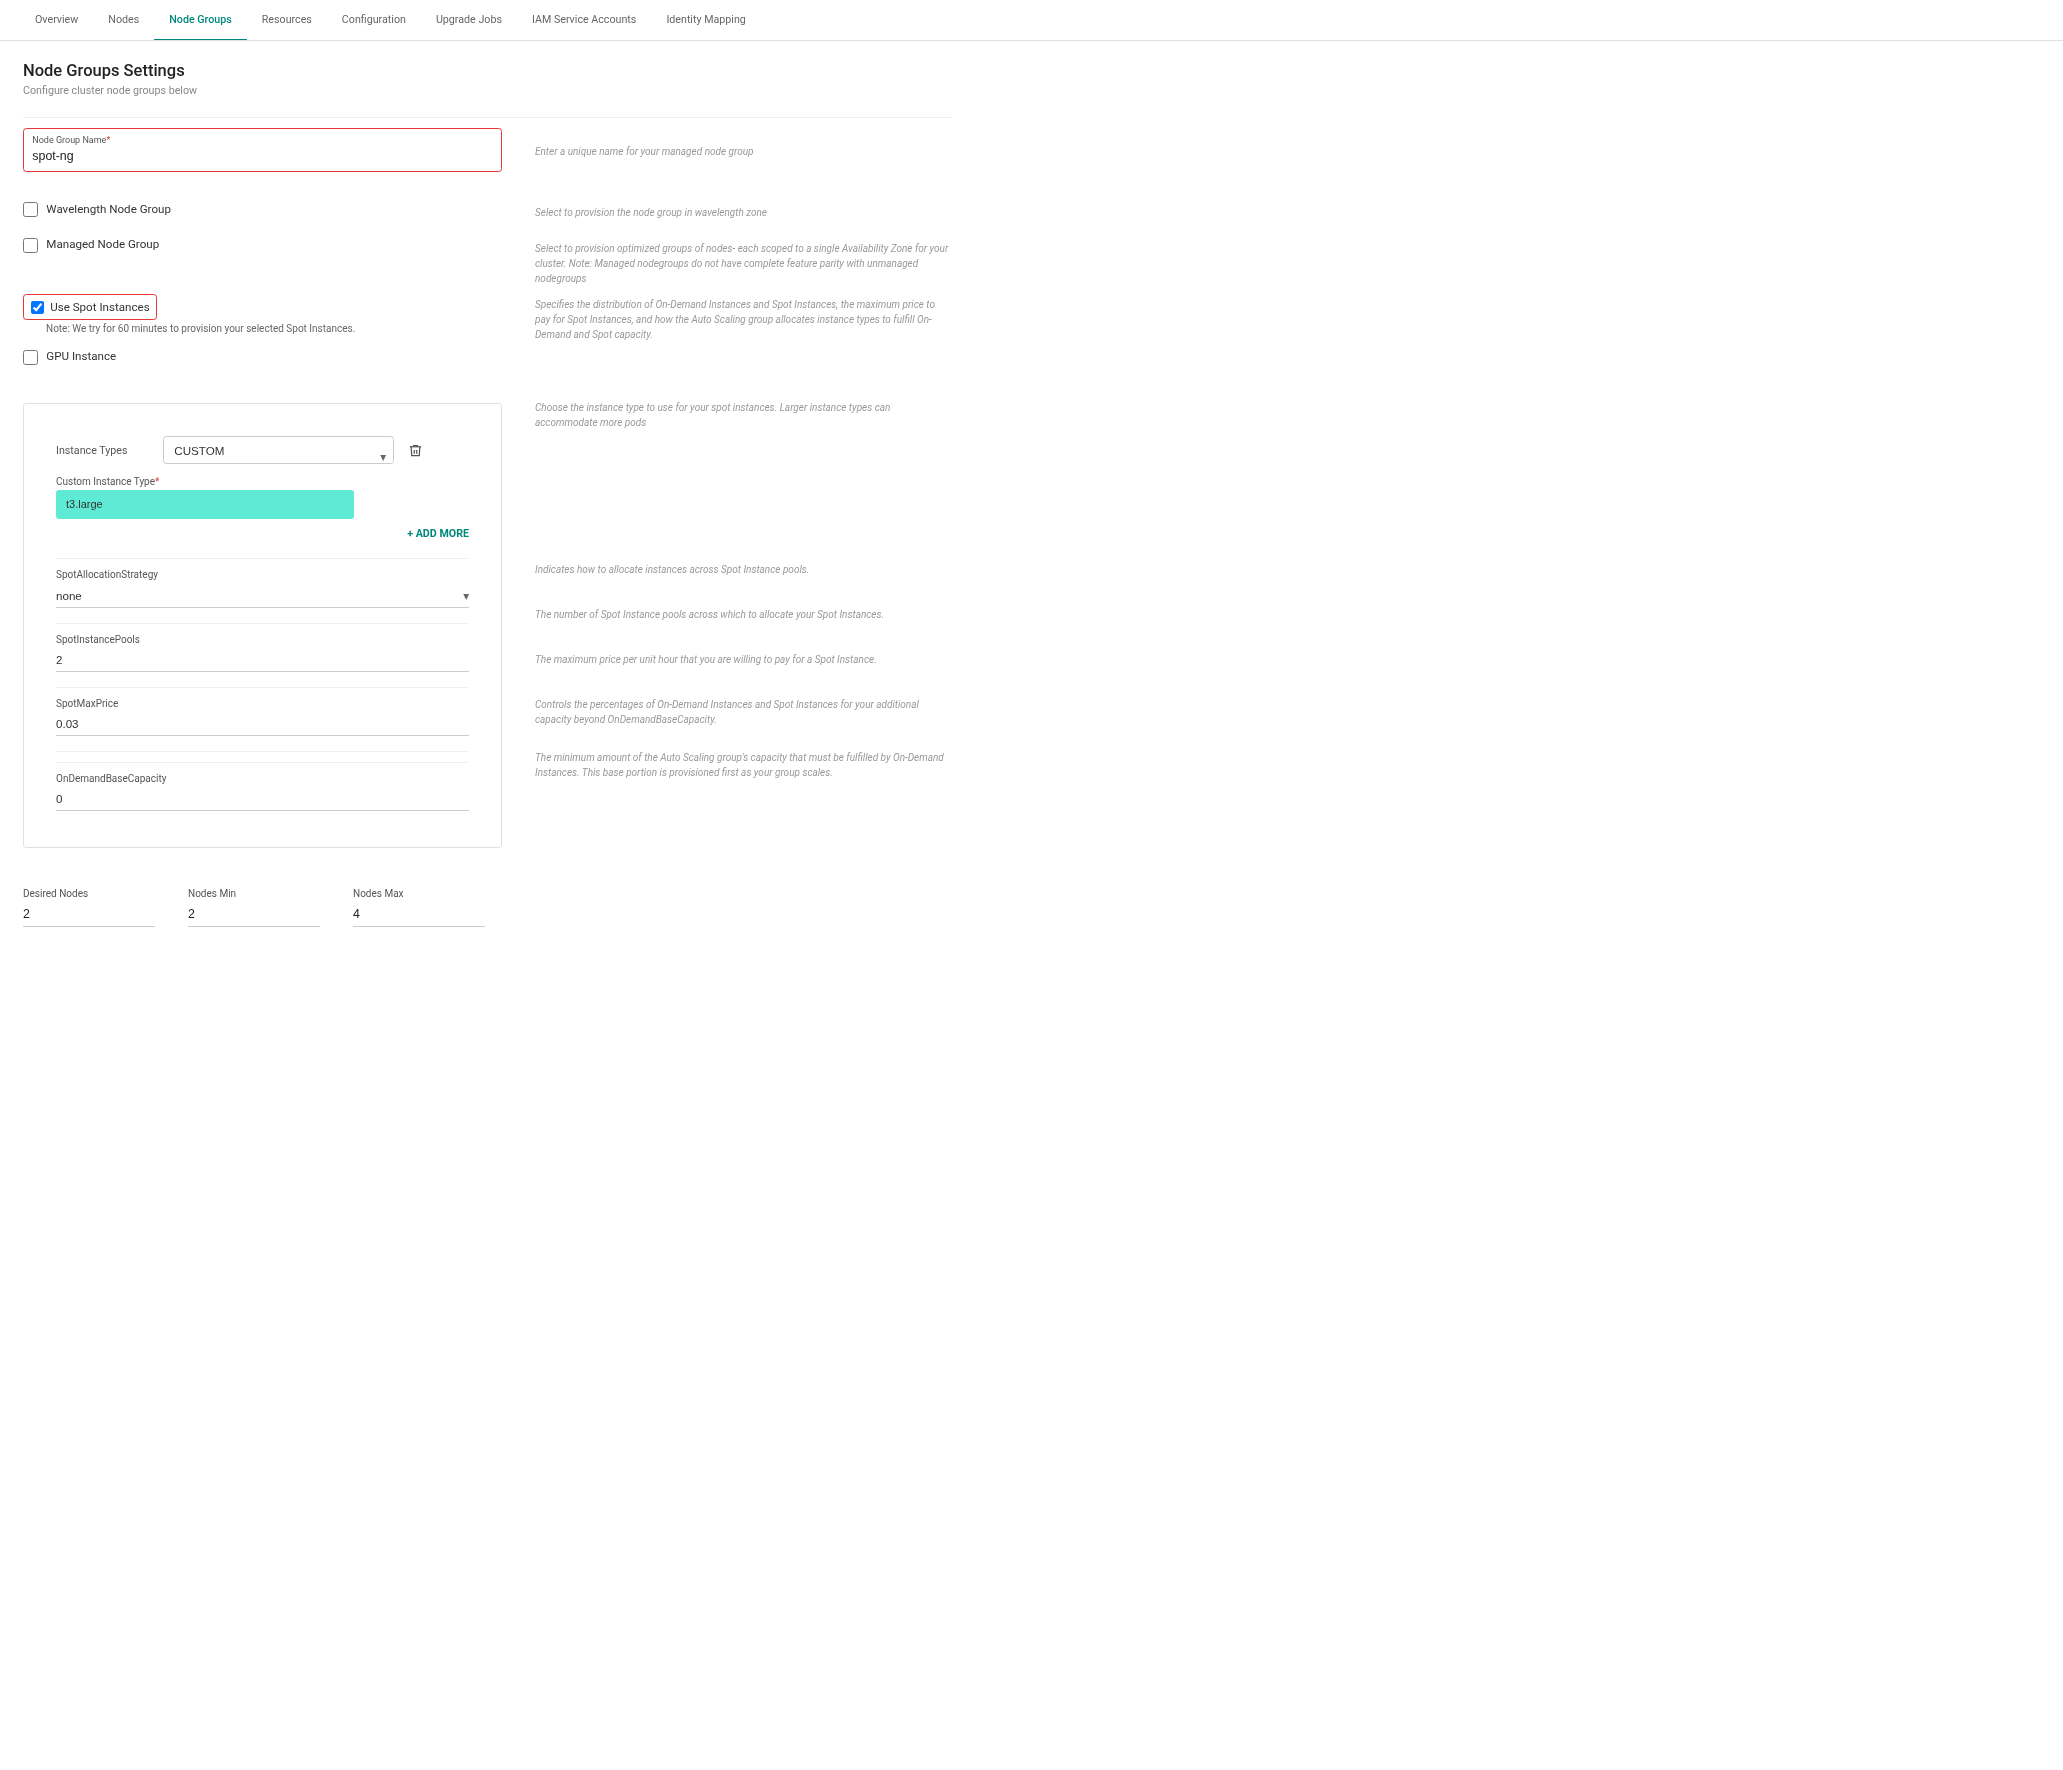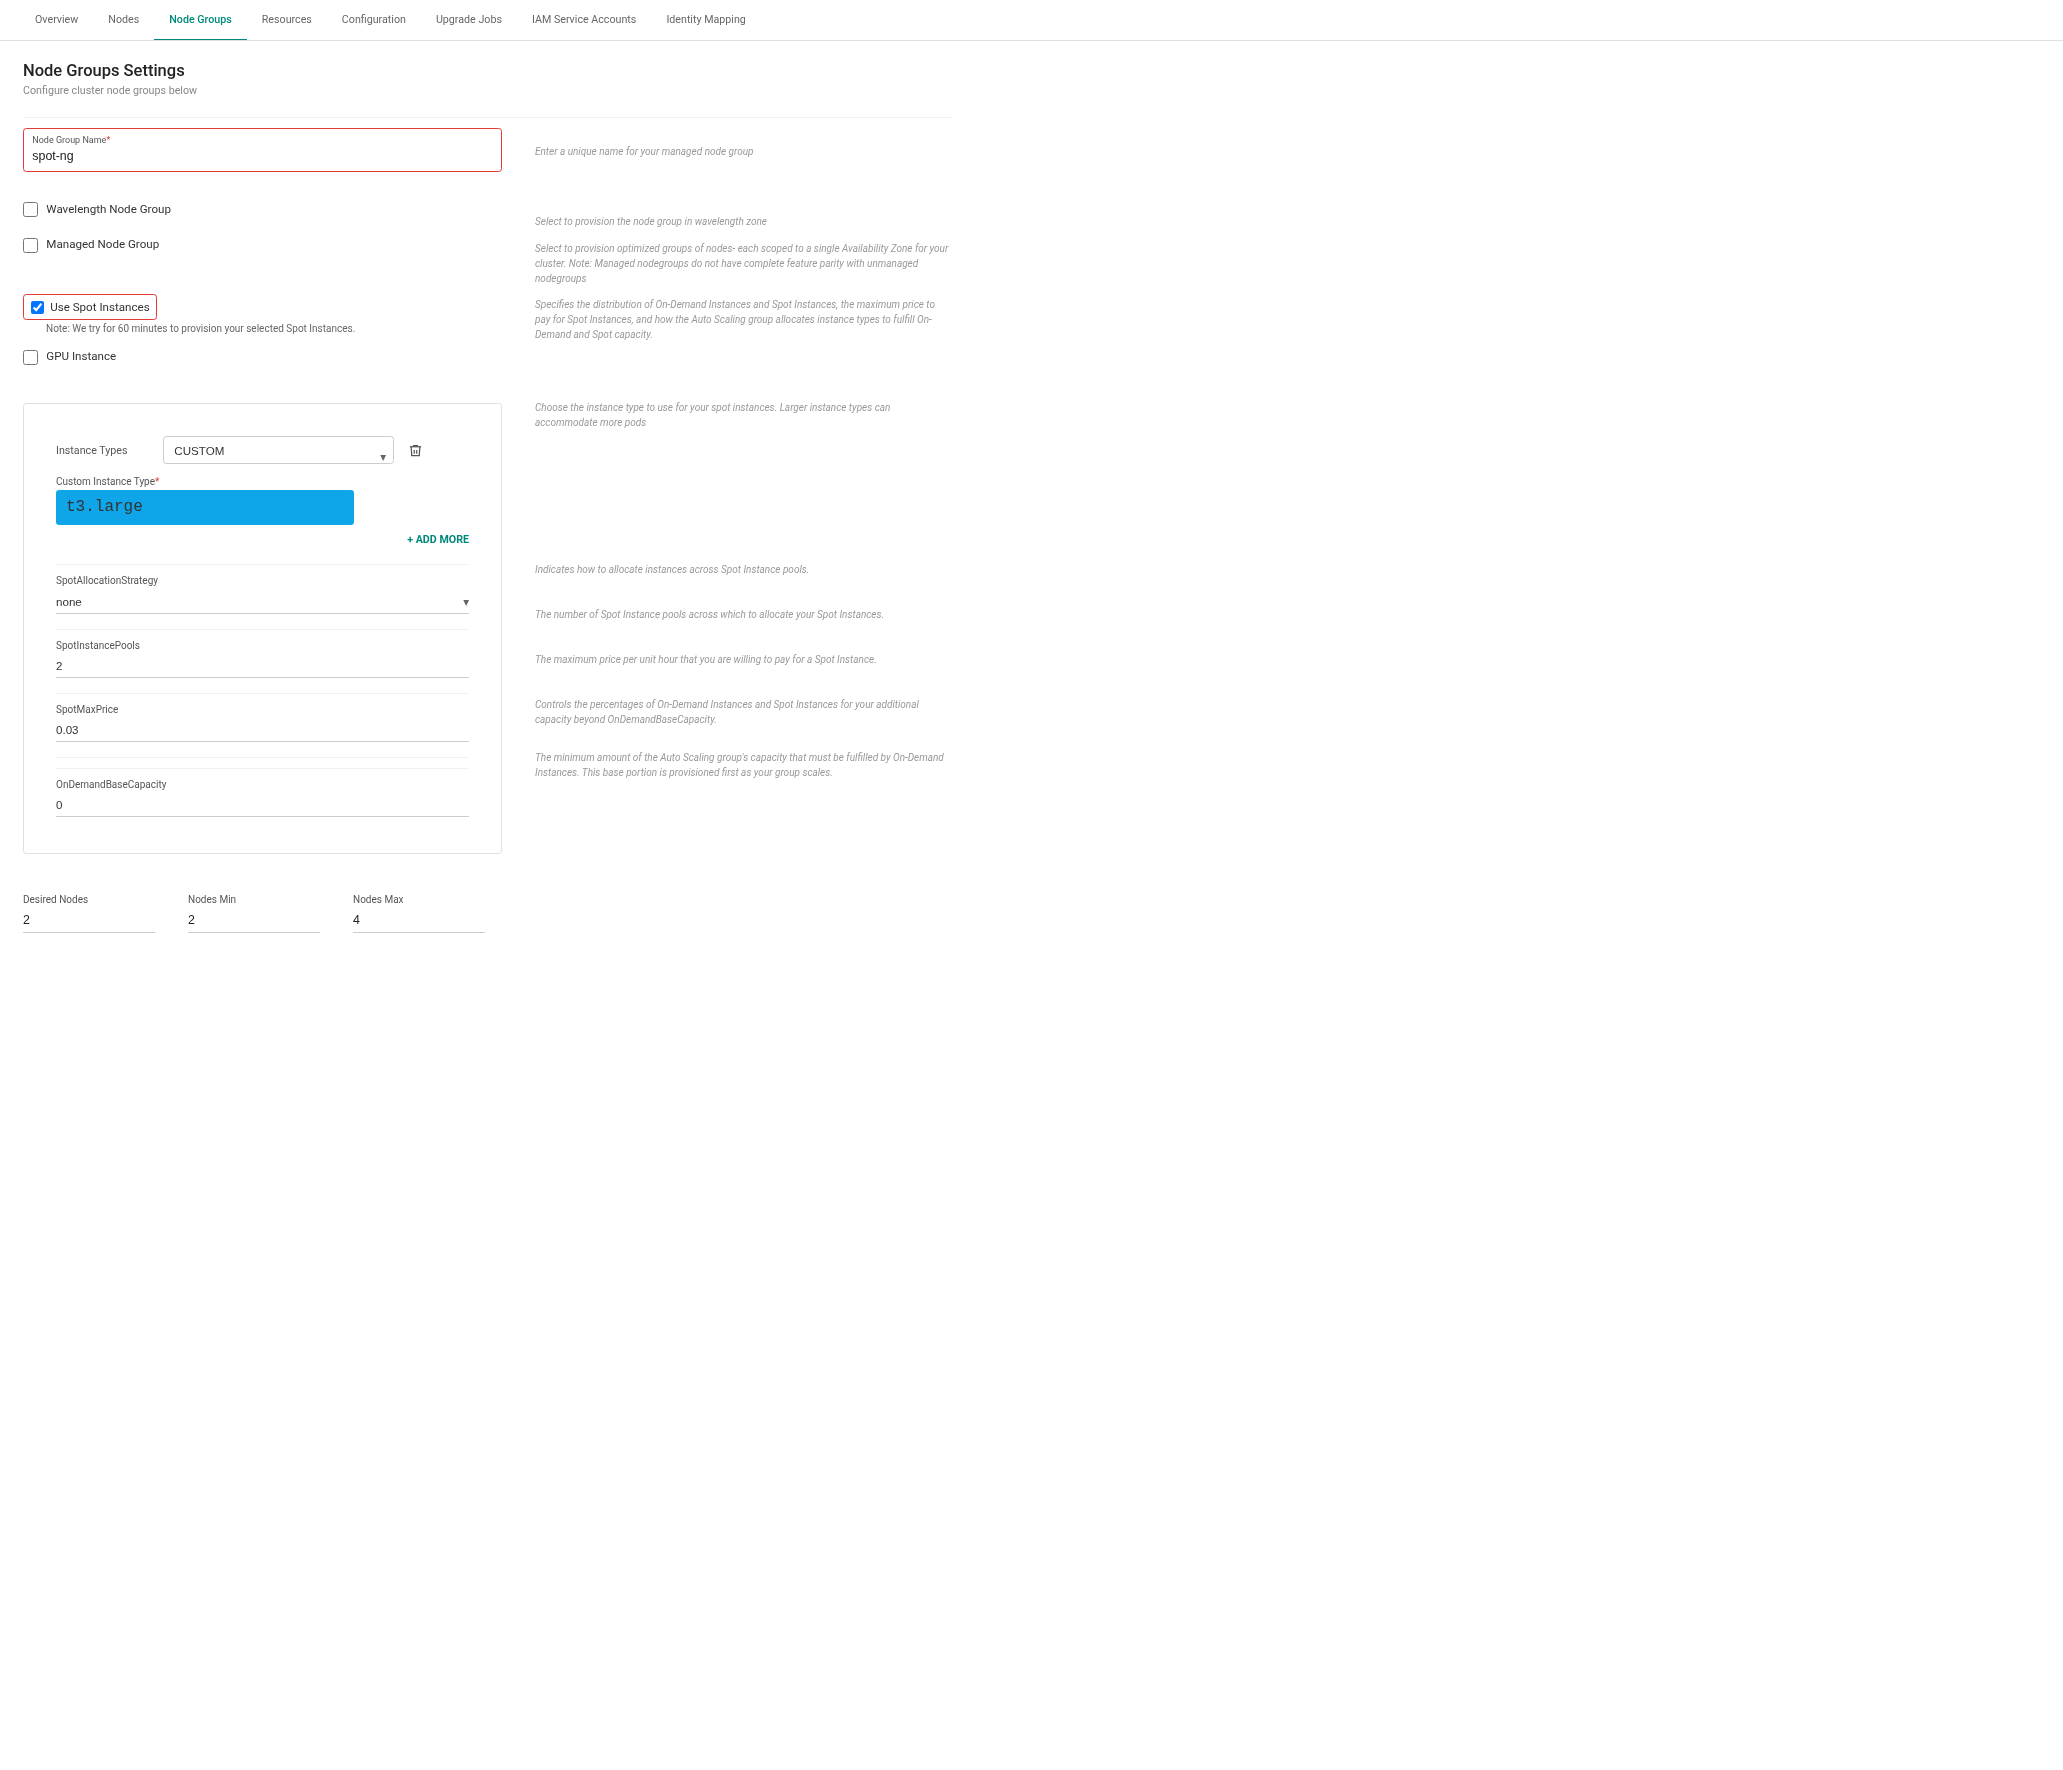--- a/index.html
+++ b/index.html
@@ -50,21 +50,21 @@
     
     .select-wrapper { position: relative; display: inline-flex; align-items: flex-end; }
     .custom-select { border: 0.8px solid #ccc; border-radius: 3.3px; padding: 6.6px 33px 6.6px 10px; font-size: 11.6px; color: #333; background: #fff; appearance: none; cursor: pointer; min-width: 231px; }
     .select-arrow { position: absolute; right: 8.3px; pointer-events: none; color: #666; }
     .trash-btn { width: 26.5px; height: 26.5px; display: flex; align-items: center; justify-content: center; cursor: pointer; color: #555; }
 
     
     .custom-instance-section { margin-left: 0; }
     .custom-instance-label { font-size: 10px; color: #555; margin-bottom: 3.3px; }
     .custom-instance-label .required { color: #e53935; }
-    .custom-instance-input { width: 298px; background: #0ea5e9; border: none; border-radius: 3.3px; padding: 8.3px 10px; font-size: 16px; color: #333; outline: none; font-family: Liberation Mono, monospace; }
+    .custom-instance-input { width: 298px; background: #5eead4; border: none; border-radius: 3.3px; padding: 8.3px 10px; font-size: 11px; color: #333; outline: none; }
 
     
     .add-more-btn { color: #00897b; font-size: 10.7px; cursor: pointer; padding: 8.3px 0; display: inline-block; font-weight: 700; text-align: right; width: 100%; }
 
     
     .strategy-field { margin-bottom: 15px; }
     .strategy-label { font-size: 10px; color: #555; margin-bottom: 3.3px; }
     .strategy-select-wrapper { position: relative; }
     .strategy-select { width: 100%; border: none; border-bottom: 0.8px solid #ccc; padding: 5px 0; font-size: 11.6px; color: #333; background: transparent; appearance: none; cursor: pointer; outline: none; }
     .strategy-arrow { position: absolute; right: 0; top: 50%; transform: translateY(-50%); pointer-events: none; color: #666; }
@@ -110,21 +110,21 @@
           <span>Node Group Name</span><span class="required">*</span>
         </div>
         <input class="field-input" type="text" value="spot-ng" style="">
       </div>
     </div>
     <div class="help-col" style="padding-top: 16.5px;">
       <div class="help-text">Enter a unique name for your managed node group</div>
     </div>
   </div>
 
-  <div class="two-col" style="margin-bottom: 8.3px; align-items: flex-end;">
+  <div class="two-col" style="margin-bottom: 8.3px;">
     <div class="form-col">
       <div class="checkbox-row">
         <input type="checkbox" id="wavelength" style="">
         <label for="wavelength" class="checkbox-label">Wavelength Node Group</label>
       </div>
     </div>
     <div class="help-col">
       <div class="help-text">Select to provision the node group in wavelength zone</div>
     </div>
   </div>

